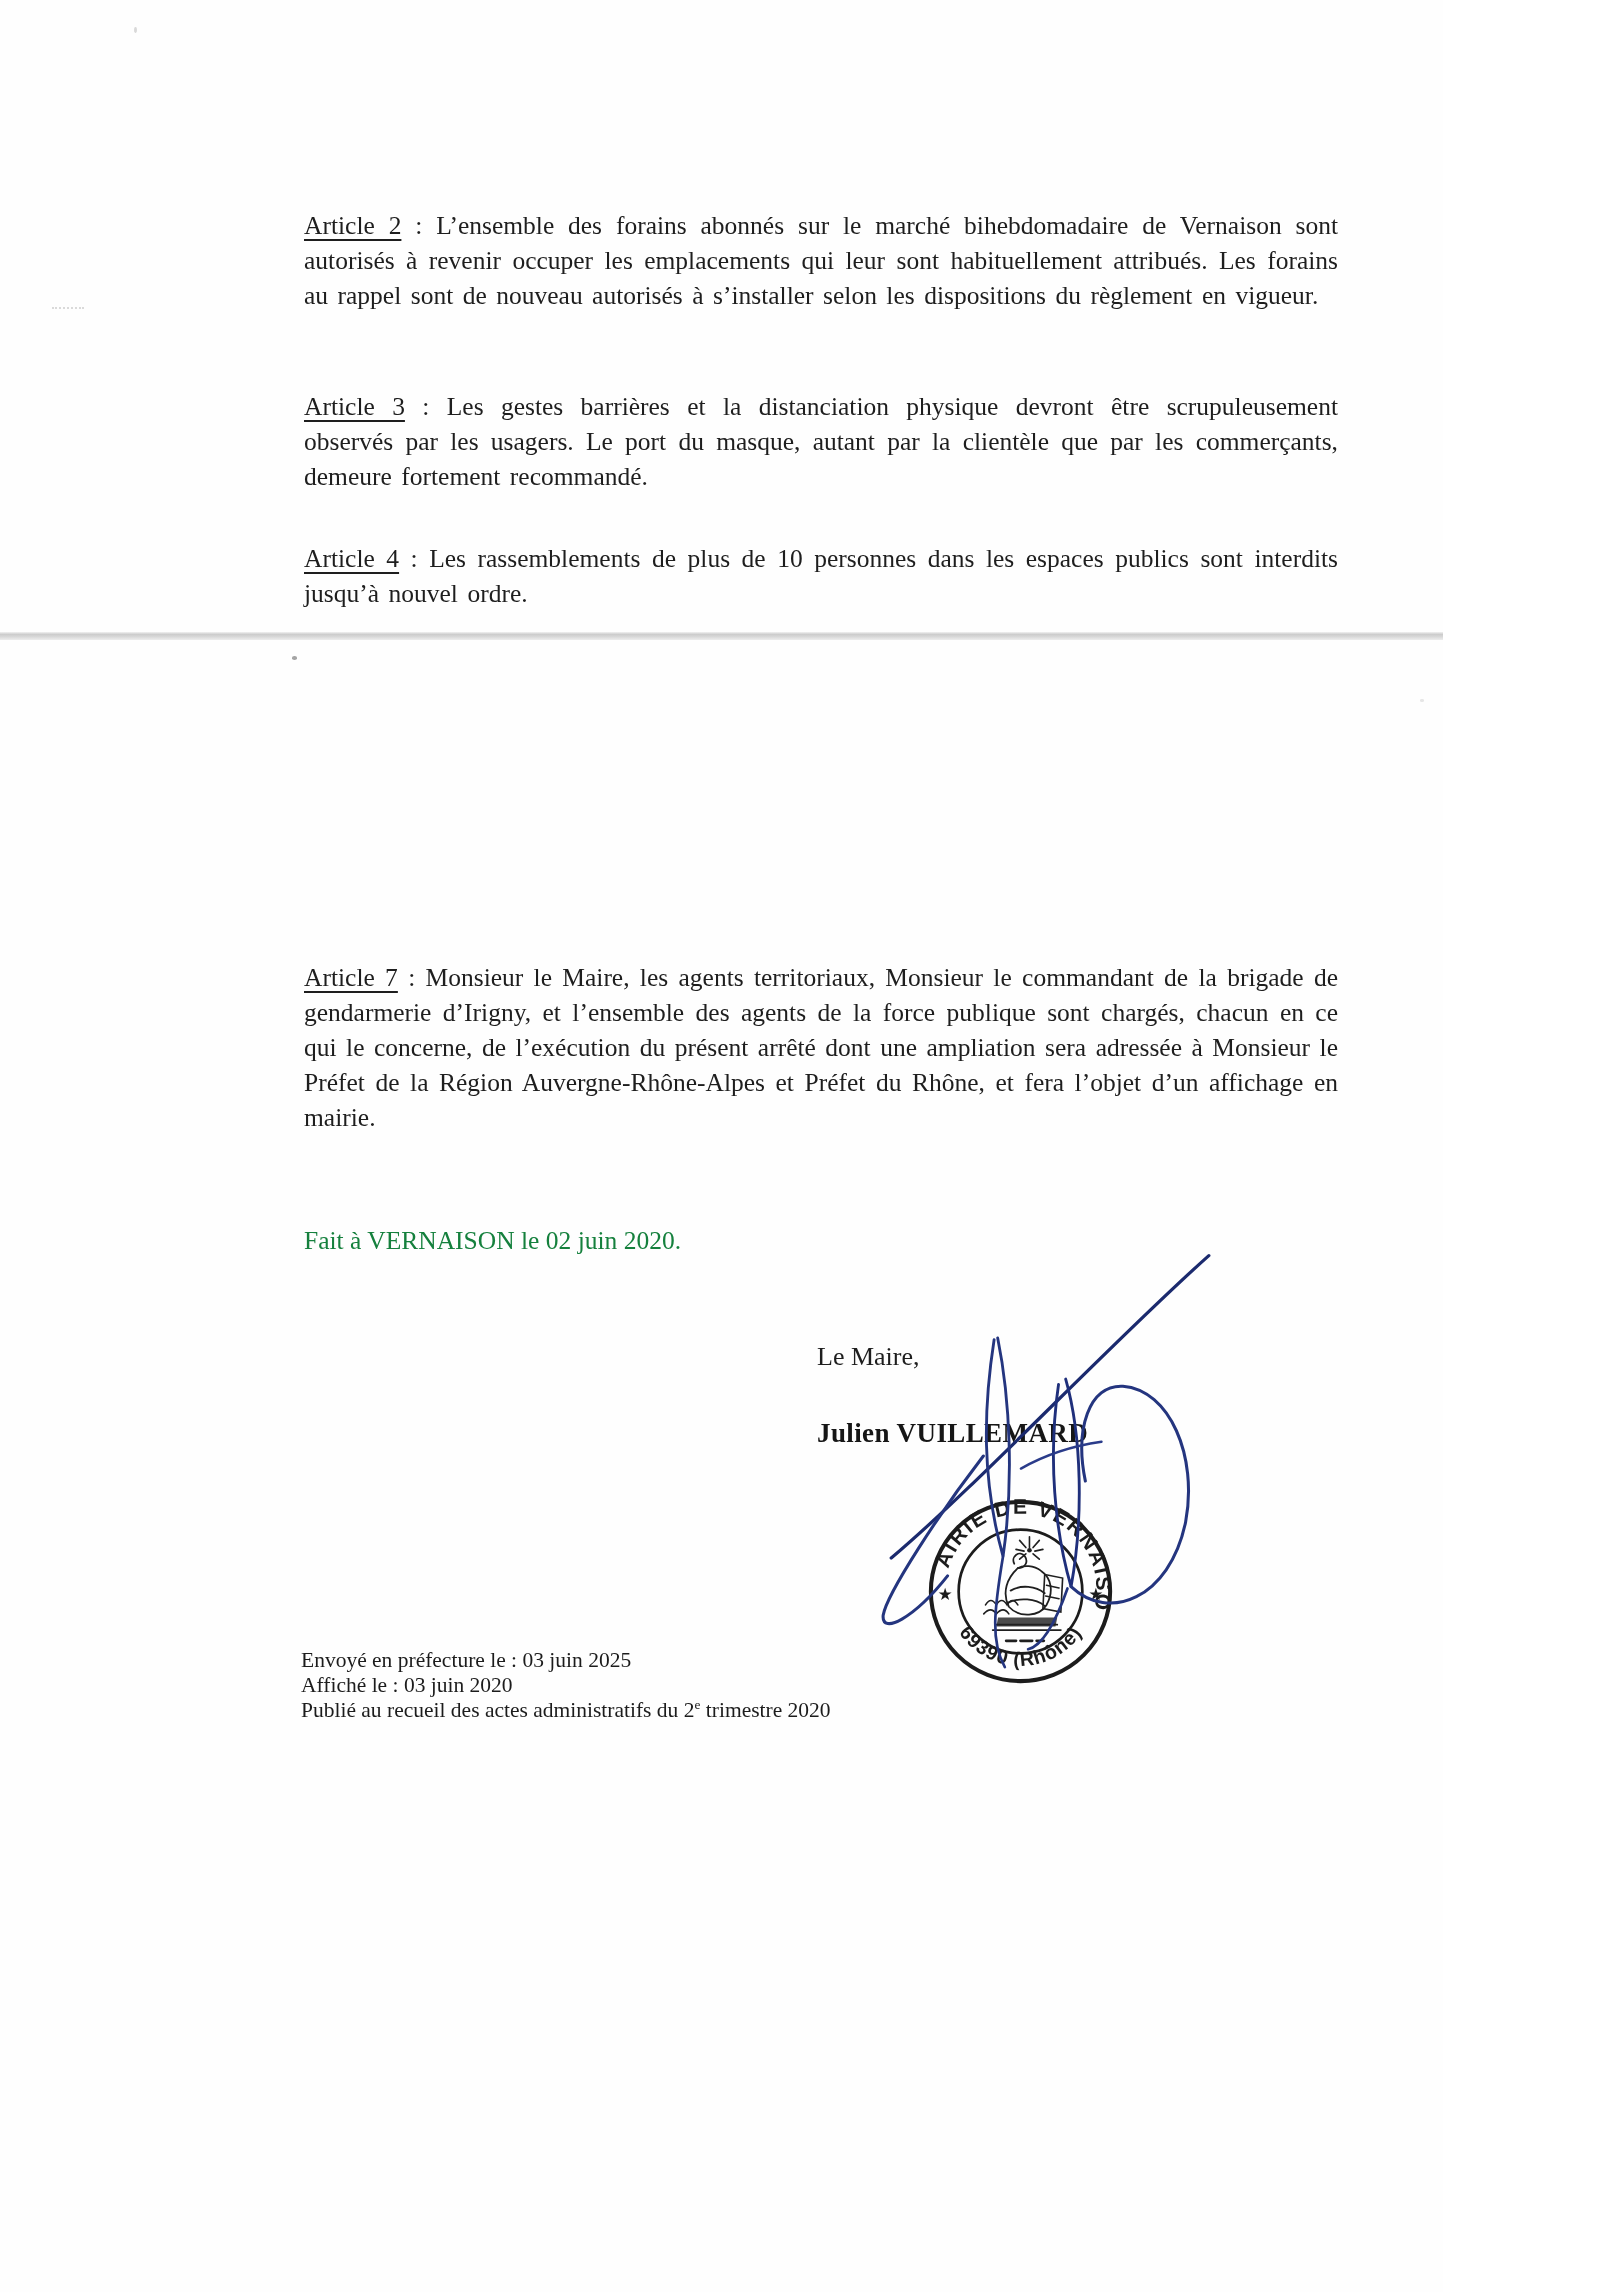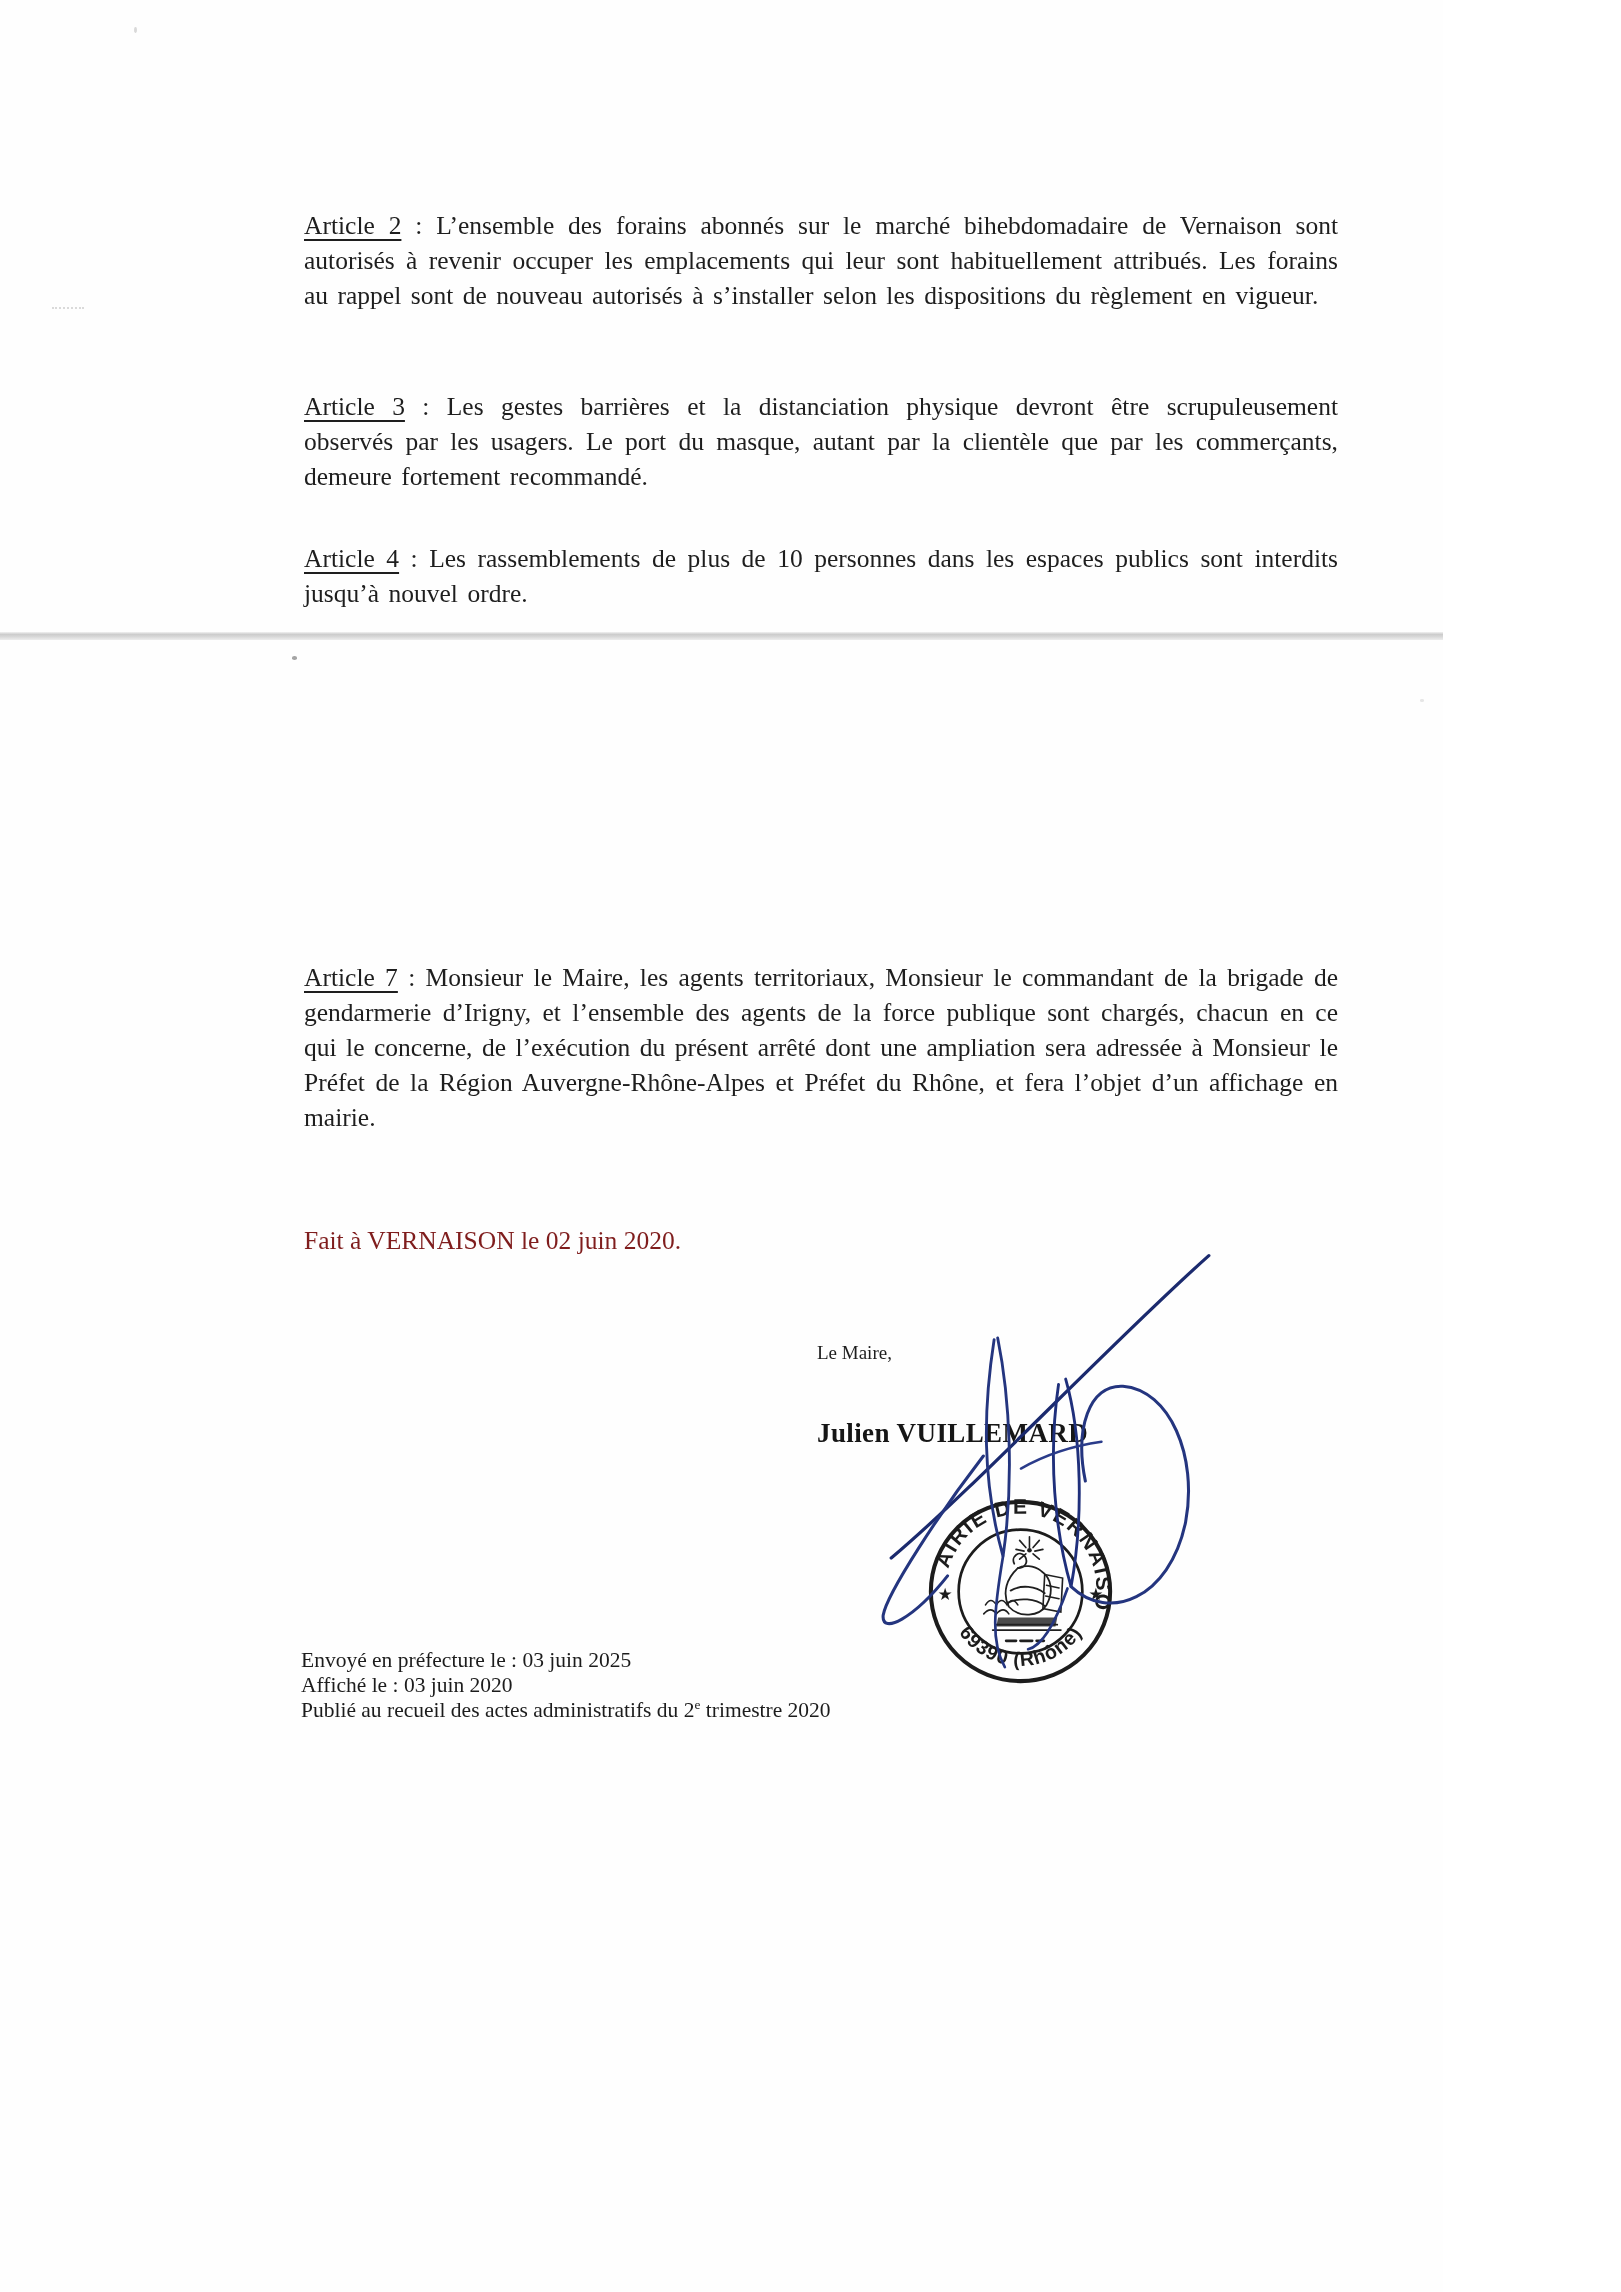--- a/index.html
+++ b/index.html
@@ -12,25 +12,25 @@
     text-align:justify;word-spacing:3.1px;
     color:#1e1e1e;margin:0;
   }
   .article-label{
     text-decoration:underline;
     text-decoration-thickness:1.8px;
     text-underline-offset:4.5px;
   }
   .closing{
     position:absolute;left:304px;top:1226px;
-    font-size:25.5px;color:#7f1d1d;margin:0;
+    font-size:25.5px;color:#15803d;margin:0;
   }
   .sig-title{
     position:absolute;left:817px;top:1342px;
-    font-size:19px;color:#1e1e1e;margin:0;
+    font-size:26px;color:#1e1e1e;margin:0;
   }
   .sig-name{
     position:absolute;left:817px;top:1418px;
     font-size:27px;font-weight:bold;letter-spacing:0.4px;color:#161616;margin:0;
   }
   .footer{
     position:absolute;left:301px;top:1648px;
     font-size:21.5px;line-height:25px;color:#1c1c1c;
   }
   .footer .sup{font-size:13.4px;vertical-align:super;line-height:0;}

